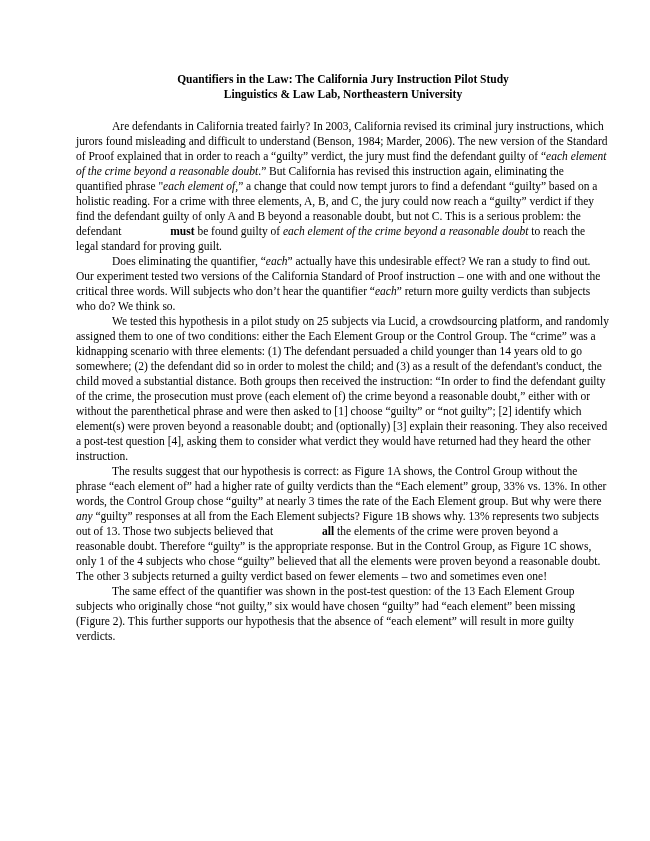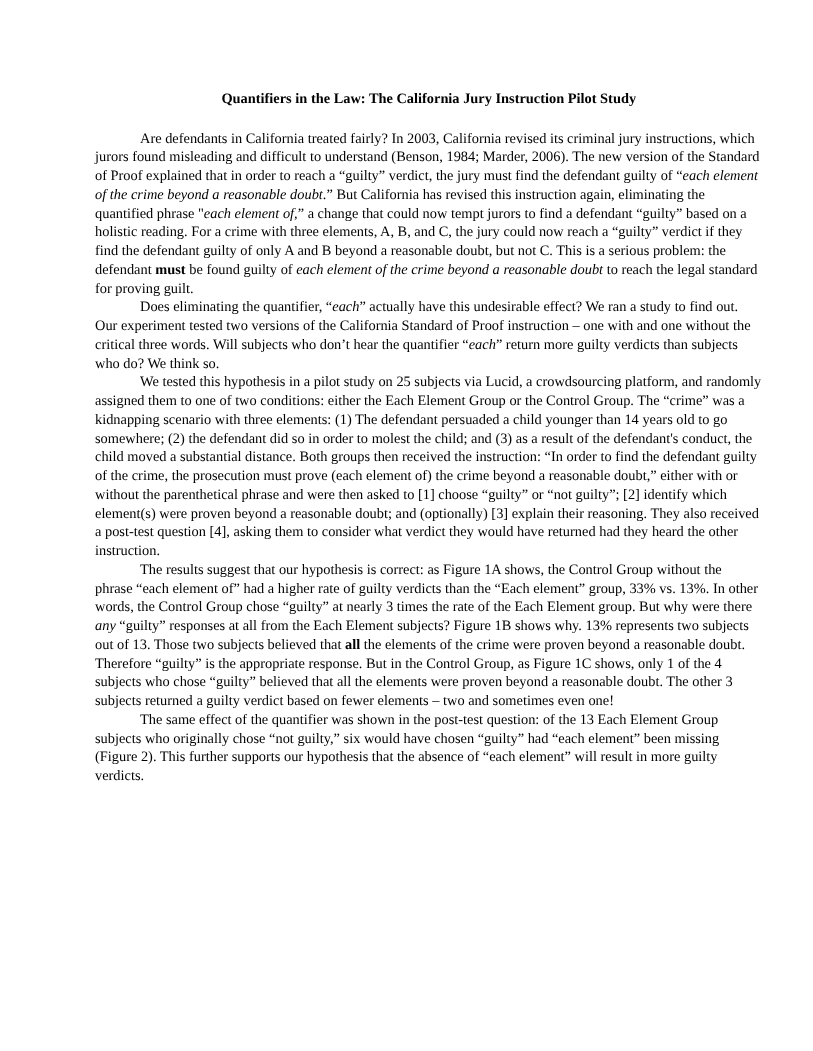--- a/index.html
+++ b/index.html
@@ -29,30 +29,31 @@
   }
   .doc-body {
     margin-top: 17px;
     text-align: left;
   }
   .para {
     margin: 0;
     text-indent: 36px;
   }
   .seg { }
-  .seg.b  { font-weight: bold; }
+  .seg.b  { font-weight: bold; margin-left: 46px; }
   .seg.i  { font-style: italic; }
   .seg.bi { font-weight: normal; font-style: italic; }
 </style>
 </head>
 <body>
 
 <div class="page">
   <div class="doc-header">
     <div class="doc-title">Quantifiers in the Law: The California Jury Instruction Pilot Study</div>
+    <div class="doc-affiliation">Linguistics &amp; Law Lab, Northeastern University</div>
   </div>
   <div class="doc-body">
       <p class="para"><span class="seg">Are defendants in California treated fairly? In 2003, California revised its criminal jury instructions, which jurors found misleading and difficult to understand (Benson, 1984; Marder, 2006). The new version of the Standard of Proof explained that in order to reach a “guilty” verdict, the jury must find the defendant guilty of “</span><span class="seg i">each element of the crime beyond a reasonable doubt</span><span class="seg">.” But California has revised this instruction again, eliminating the quantified phrase "</span><span class="seg bi">each element of,</span><span class="seg">” a change that could now tempt jurors to find a defendant “guilty” based on a holistic reading. For a crime with three elements, A, B, and C, the jury could now reach a “guilty” verdict if they find the defendant guilty of only A and B beyond a reasonable doubt, but not C. This is a serious problem: the defendant </span><span class="seg b">must</span><span class="seg"> be found guilty of </span><span class="seg bi">each element of the crime beyond a reasonable doubt</span><span class="seg"> to reach the legal standard for proving guilt.</span></p>
       <p class="para"><span class="seg">Does eliminating the quantifier, “</span><span class="seg i">each</span><span class="seg">” actually have this undesirable effect? We ran a study to find out. Our experiment tested two versions of the California Standard of Proof instruction – one with and one without the critical three words. Will subjects who don’t hear the quantifier “</span><span class="seg i">each</span><span class="seg">” return more guilty verdicts than subjects who do? We think so.</span></p>
       <p class="para"><span class="seg">We tested this hypothesis in a pilot study on 25 subjects via Lucid,  a crowdsourcing platform, and randomly assigned them to one of two conditions: either the Each Element Group or the Control Group.  The “crime” was a kidnapping scenario with three elements: (1) The defendant persuaded a child younger than 14 years old to go somewhere; (2) the defendant did so in order to molest the child; and (3) as a result of the defendant's conduct, the child moved a substantial distance. Both groups then received the instruction: “In order to find the defendant guilty of the crime, the prosecution must prove (each element of) the crime beyond a reasonable doubt,” either with or without the parenthetical phrase and were then asked to [1] choose “guilty” or “not guilty”; [2] identify which element(s) were proven beyond a reasonable doubt; and (optionally) [3] explain their reasoning. They also received a post-test question [4], asking them to consider what verdict they would have returned had they heard the other instruction.</span></p>
       <p class="para"><span class="seg">The results suggest that our hypothesis is correct: as Figure 1A shows, the Control Group without the phrase “each element of” had a higher rate of guilty verdicts than the “Each element” group, 33% vs. 13%. In other words, the Control Group chose “guilty” at nearly 3 times the rate of the Each Element group. But why were there </span><span class="seg i">any</span><span class="seg"> “guilty” responses at all from the Each Element subjects?  Figure 1B shows why. 13% represents two subjects out of 13.  Those two subjects believed that </span><span class="seg b">all</span><span class="seg"> the elements of the crime were proven beyond a reasonable doubt. Therefore “guilty” is the appropriate response. But in the Control Group, as Figure 1C shows, only 1 of the 4 subjects who chose “guilty” believed that all the elements were proven beyond a reasonable doubt. The other 3 subjects returned a guilty verdict based on fewer elements  – two and sometimes even one!</span></p>
       <p class="para"><span class="seg">The same effect of the quantifier was shown in the post-test question: of the 13 Each Element Group subjects who originally chose “not guilty,” six would have chosen “guilty” had “each element” been missing (Figure 2). This further supports our hypothesis that the absence of “each element” will result in more guilty verdicts.</span></p>
     </div>
 </div>
 

